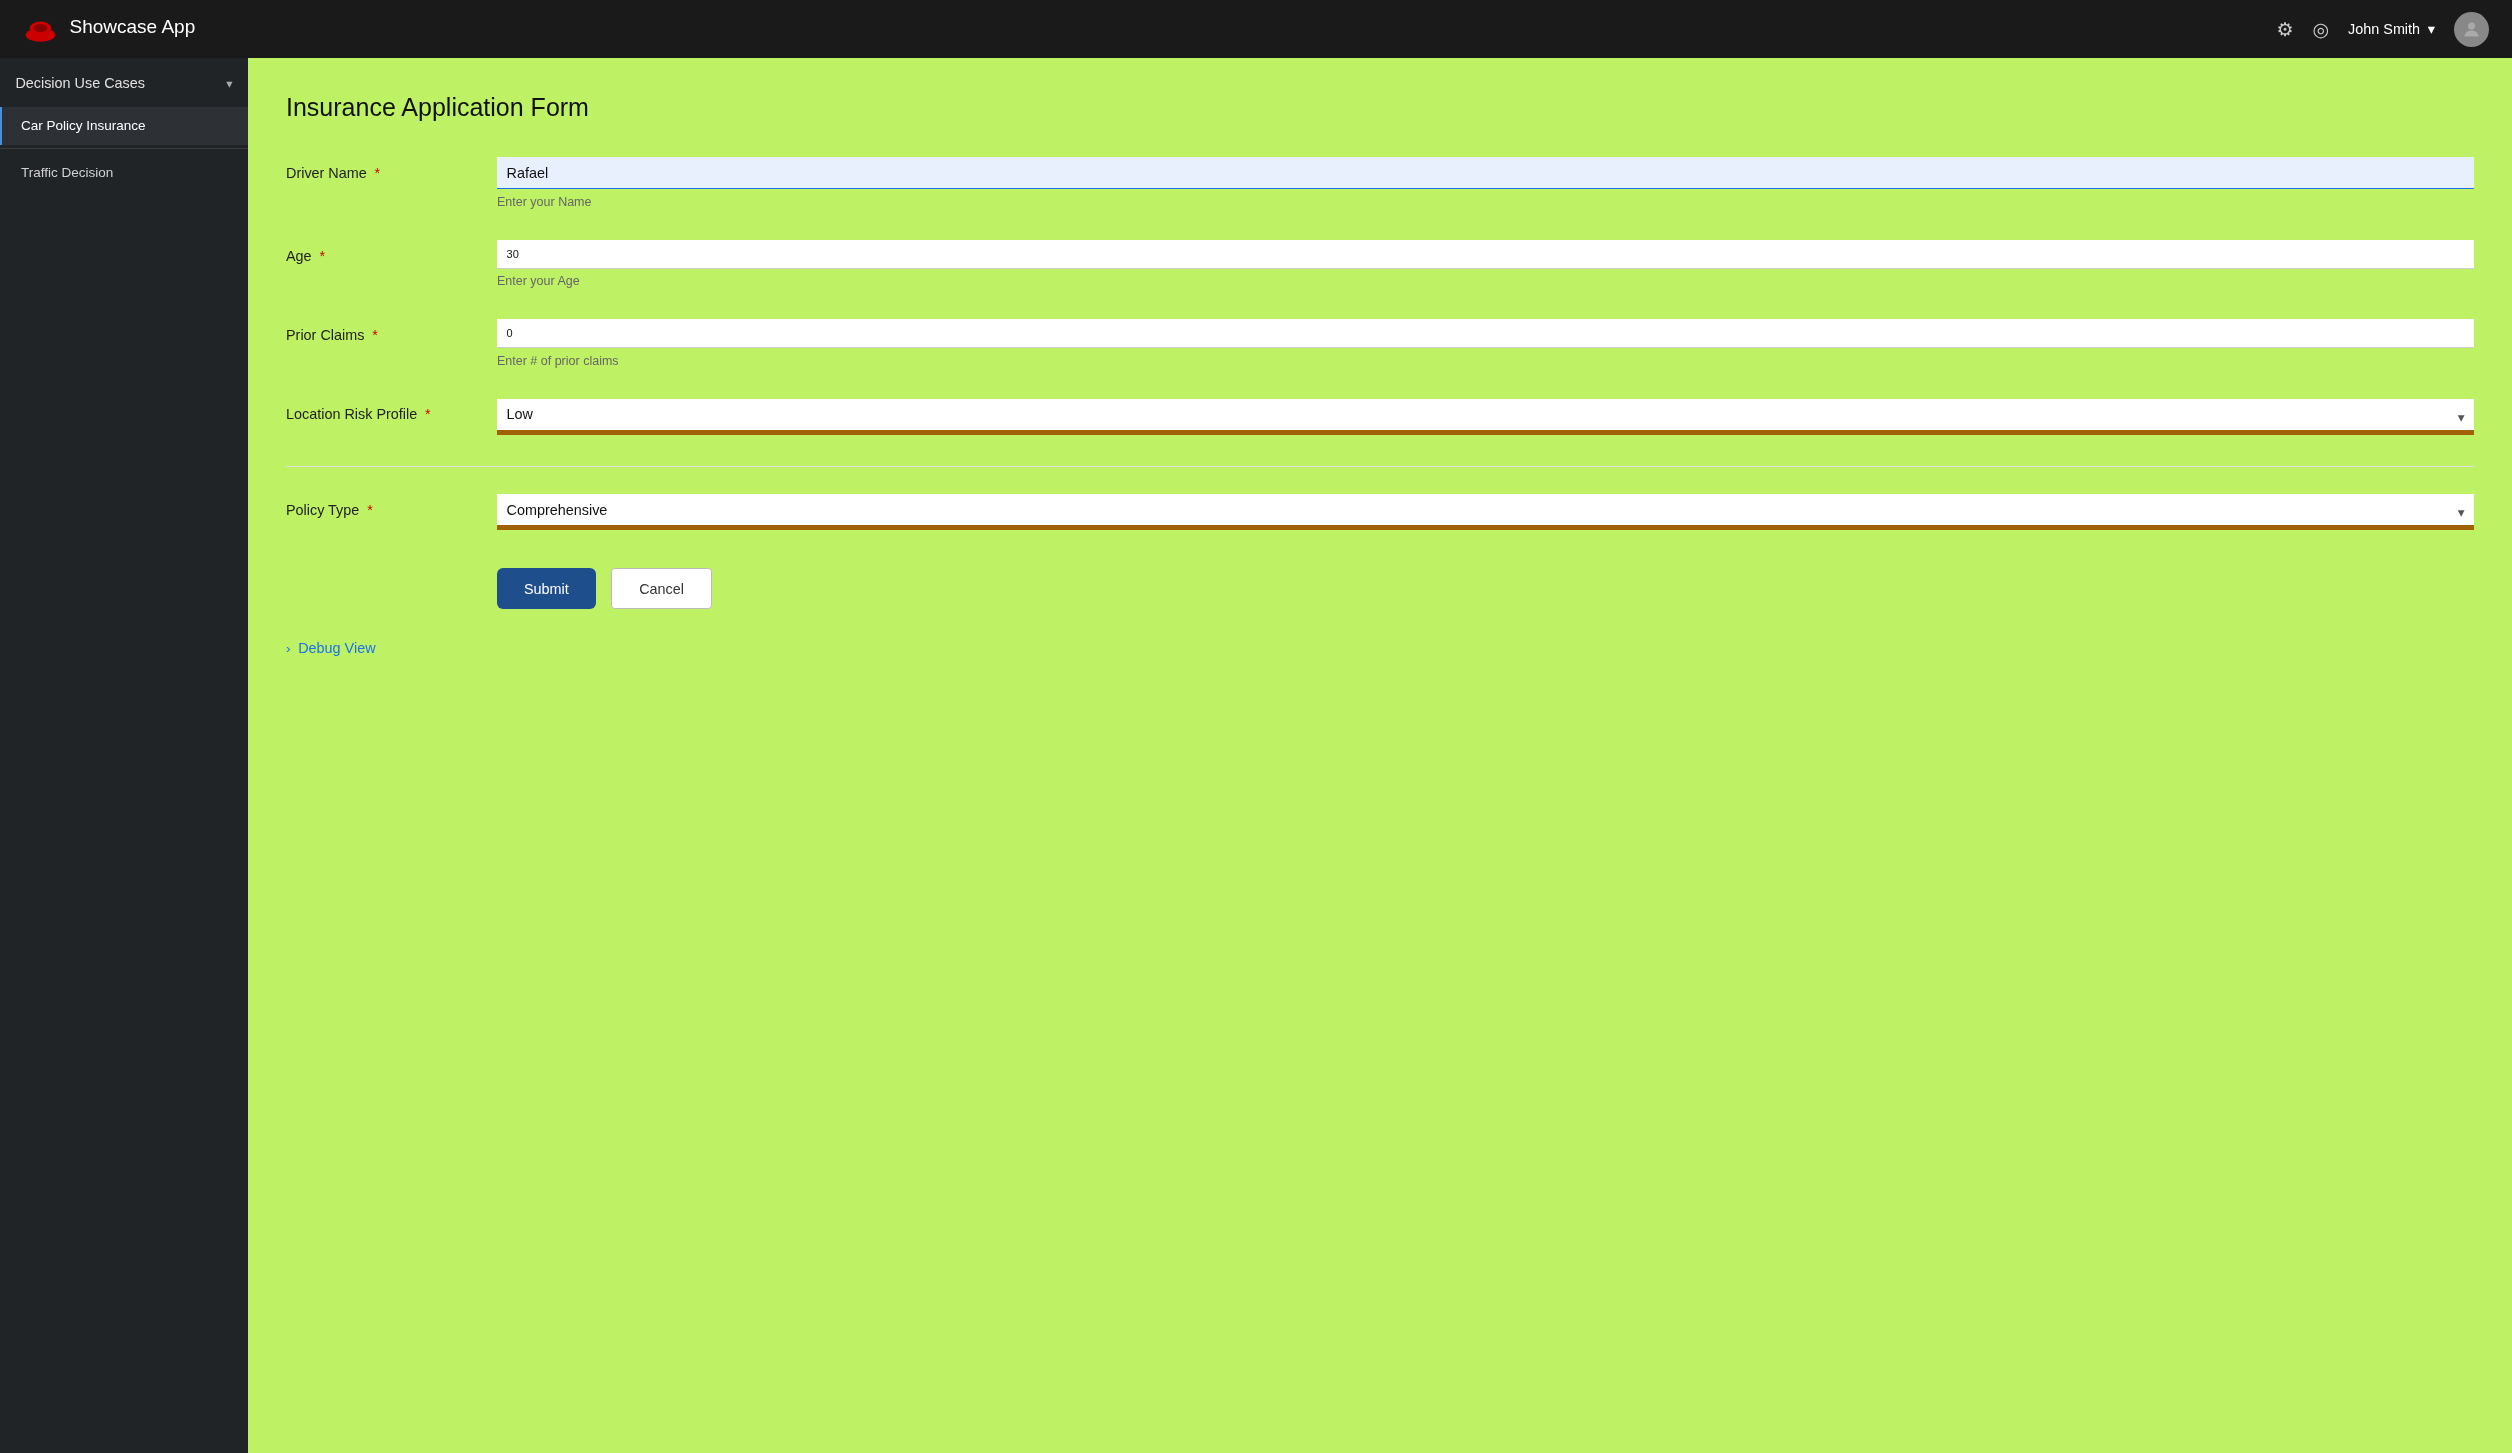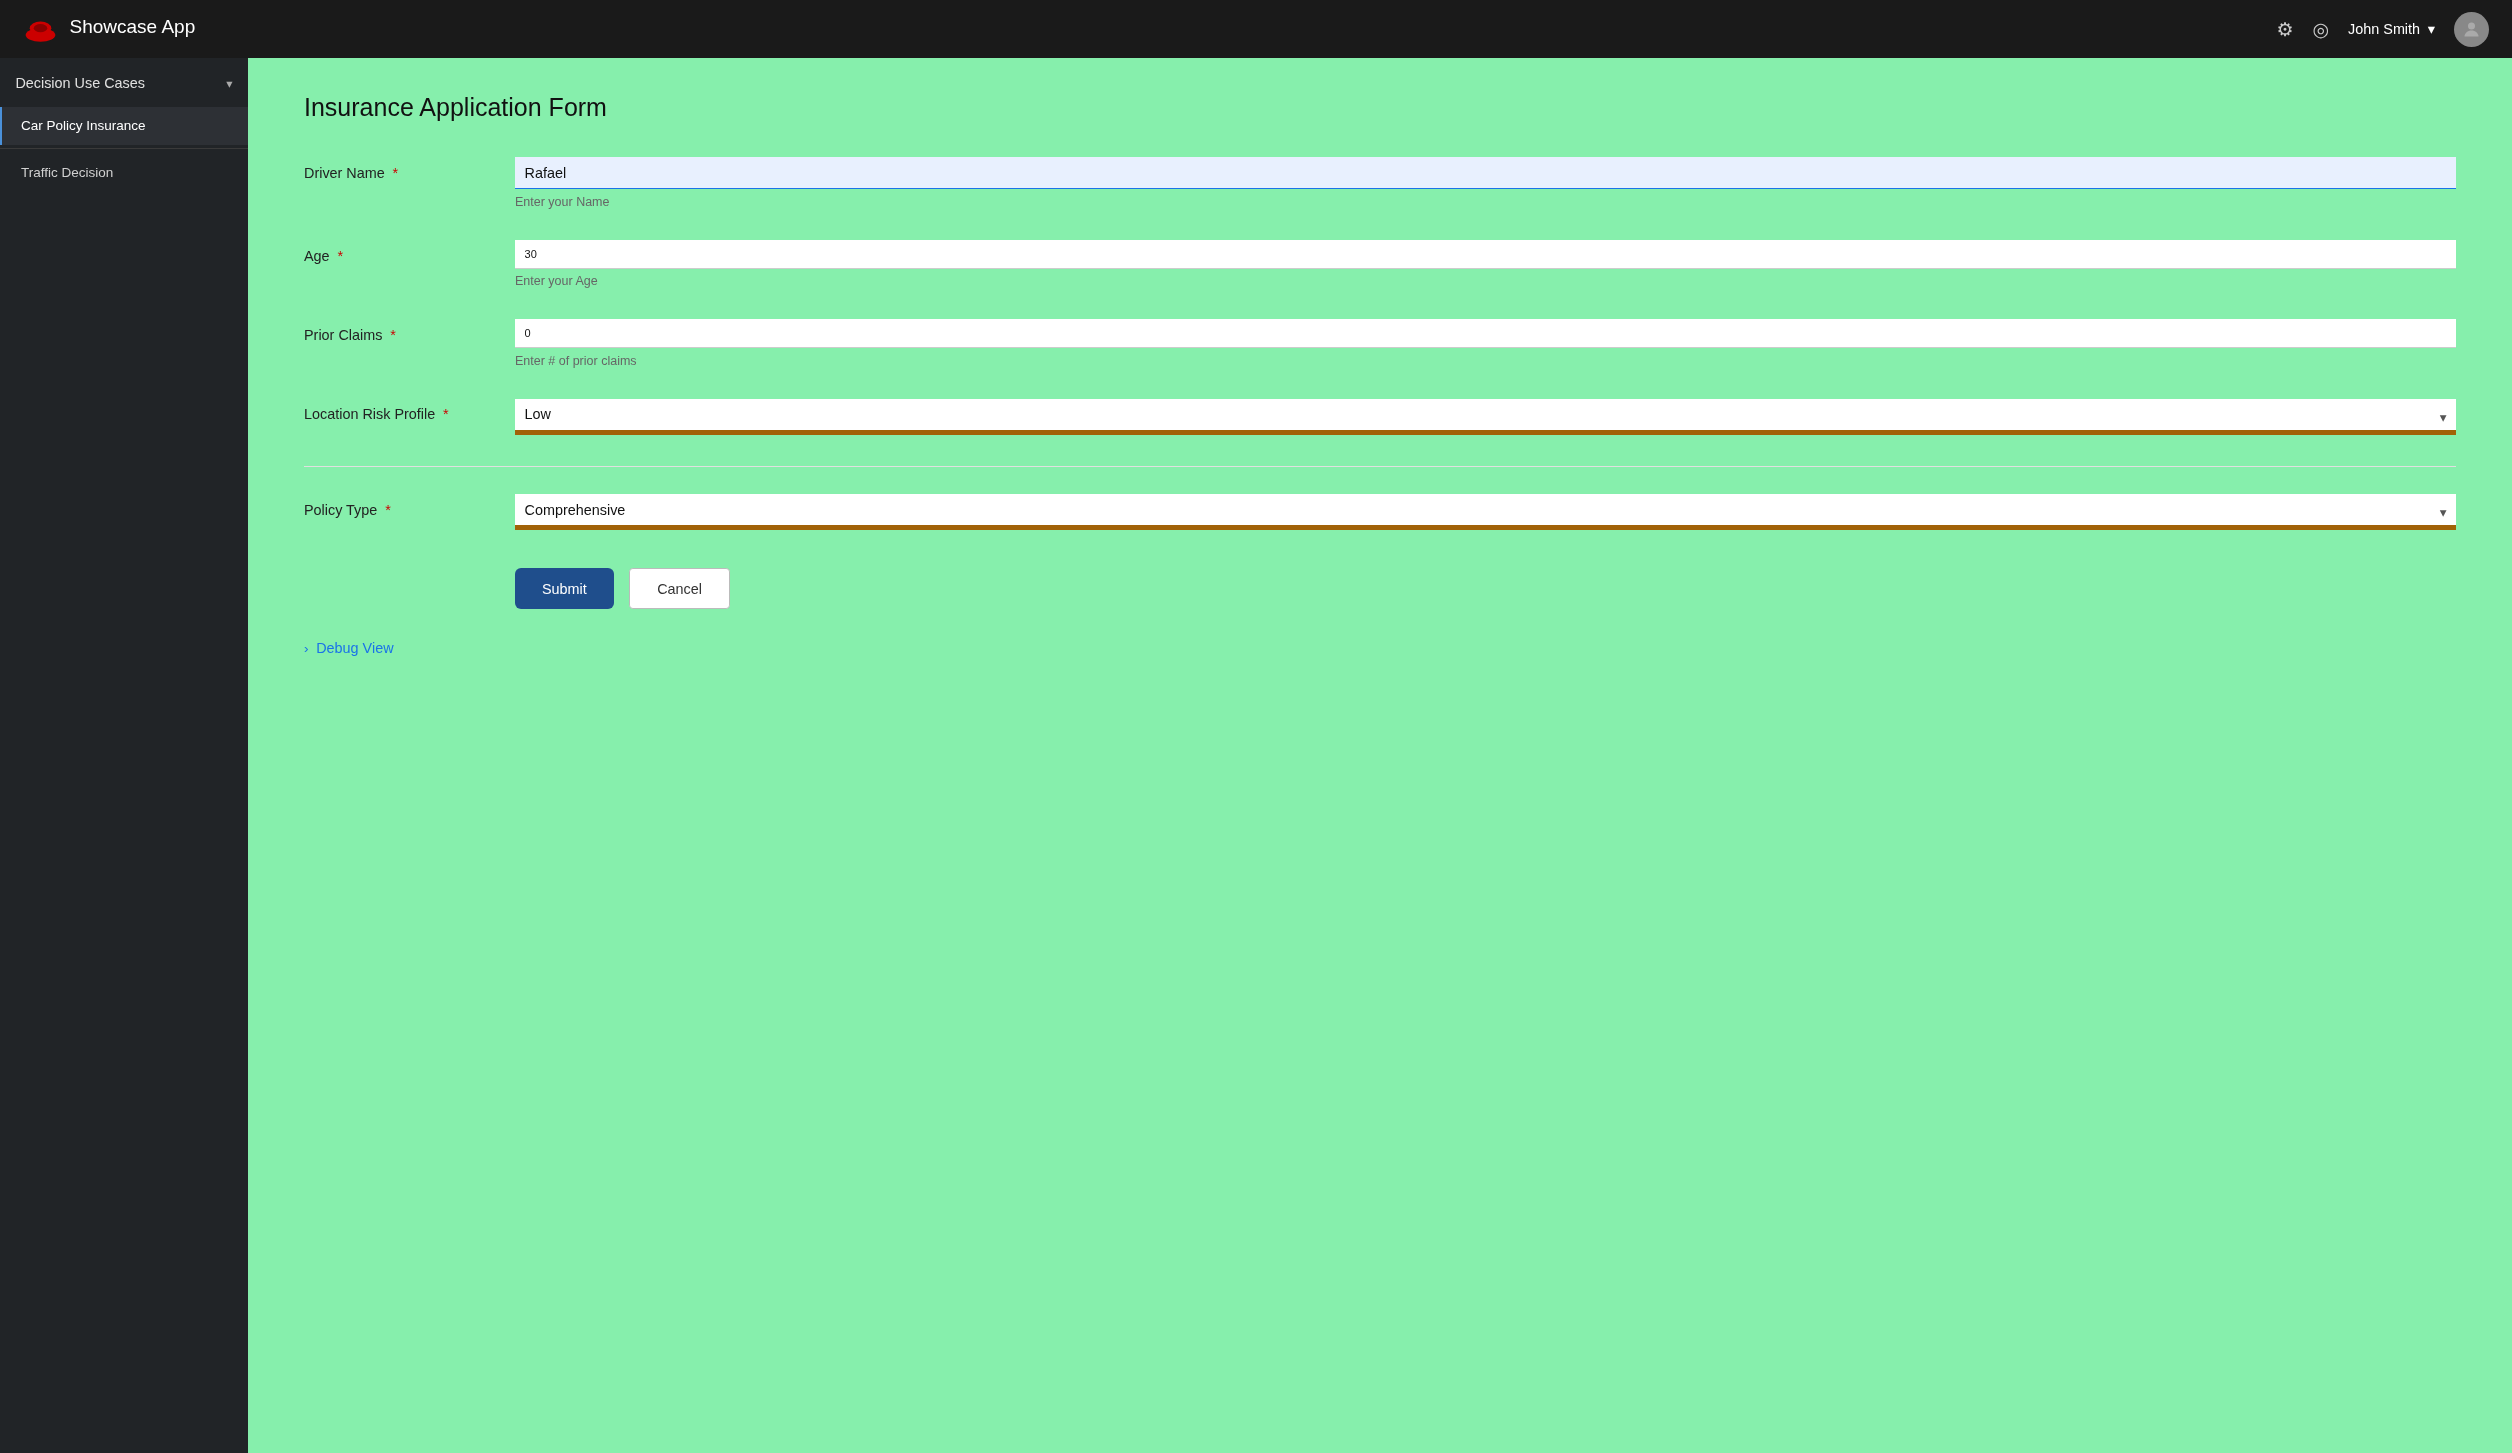--- a/index.html
+++ b/index.html
@@ -101,23 +101,23 @@
     }
     .sidebar-divider {
       border: none;
       border-top: 1px solid #3a3a3a;
       margin: 3.8px 0;
     }
 
     
     .main {
       flex: 1;
-      background: #86efac;
+      background: #bef264;
       overflow-y: auto;
-      padding: 35px 56px;
+      padding: 35px 38px;
     }
 
     .page-title {
       font-size: 25px;
       font-weight: 400;
       color: #111;
       margin-bottom: 35px;
     }
 
     

